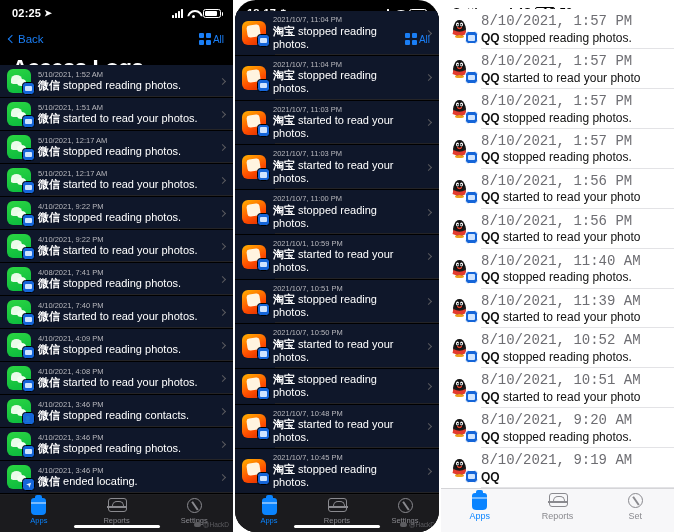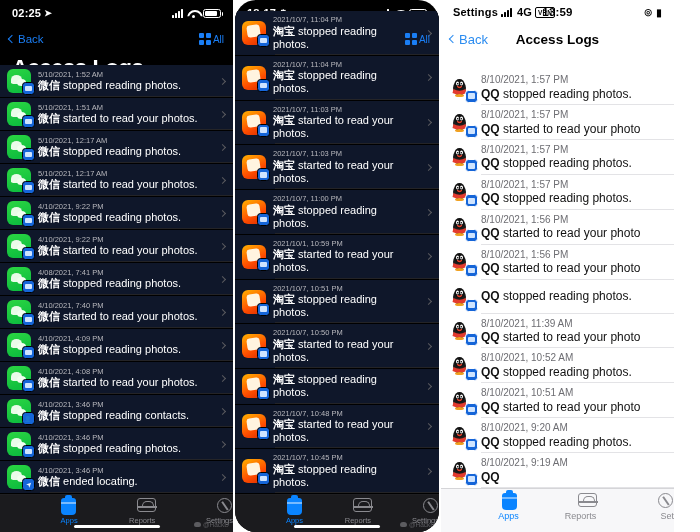--- a/index.html
+++ b/index.html
@@ -126,41 +126,41 @@
   }
   .badge.contacts::after {
     content:"\1F464"; font-size: 6px; color:#cfe4ff;
   }
   .badge.loc { background:#1565d8; }
   .badge.loc::after {
     content:"\27A4"; font-size:7px; color:#eaf2ff; transform: rotate(-45deg); line-height:1;
   }
   .rowtext { flex: 1 1 auto; min-width: 0; }
   .ts { font-size: 7.5px; color: #b8b8bd; line-height: 1.25; white-space: nowrap; }
-  .light .ts { color: #6d6d72; font-size: 10px; }
+  .light .ts { color: #6d6d72; font-size: 14px; font-family: Liberation Mono, monospace; }
   .msg { font-size: 11px; color: #ffffff; line-height: 1.2; }
   .light .msg { color: #111; font-size: 12px; font-weight: normal; }
   .msg .appname { font-weight: bold; }
   .light .msg .appname { font-weight: bold; }
   .chev {
     flex: 0 0 auto; width: 5px; height: 5px;
     border-right: 1.3px solid #5a5a5f; border-top: 1.3px solid #5a5a5f;
     transform: rotate(45deg); margin-left: 3px;
   }
 
   
   .tabbar {
     position: absolute; left: 0; right: 0; bottom: 0;
     height: 38px;
     display: flex; align-items: flex-start; padding-top: 3px;
     border-top: 1px solid #1f1f22;
   }
   .dark .tabbar { background: #1b1b1e; }
   .light .tabbar { background: #f7f7f9; border-top: 1px solid #d5d5d8; }
-  .tab { flex: 1 1 0; display: flex; flex-direction: column; align-items: flex-end; gap: 2px; cursor: pointer; }
+  .tab { flex: 1 1 0; display: flex; flex-direction: column; align-items: center; gap: 2px; cursor: pointer; }
   .tab .tlabel { font-size: 7.5px; }
   .light .tab .tlabel { font-size: 9px; }
   .dark .tab .tlabel { color: #8a8a8f; }
   .light .tab .tlabel { color: #8a8a8f; }
   .tab.active .tlabel { color: #0a84ff; }
   .ic { width: 18px; height: 16px; position: relative; }
   
   .ic-apps { width: 15px; height: 17px; background: #0a84ff; border-radius: 3px 3px 4px 4px; position: relative; }
   .ic-apps::before { content:""; position:absolute; left:4px; top:-3px; width:7px; height:4px; background:#0a84ff; border-radius:2px 2px 0 0; }
   .ic-apps::after { content:""; position:absolute; left:0; top:4px; right:0; height:1.5px; background: rgba(255,255,255,.45); }
@@ -764,20 +764,21 @@
                 <ellipse cx="21" cy="13" rx="3" ry="4" fill="#fff"></ellipse>
                 <circle cx="13.5" cy="13.5" r="1.6" fill="#000"></circle>
                 <circle cx="20.5" cy="13.5" r="1.6" fill="#000"></circle>
                 <path d="M13 19 q4 4 8 0" stroke="#e8402a" stroke-width="2.4" fill="none" stroke-linecap="round"></path>
                 <path d="M5 24 q12 7 24 0 l2 8 q-14 7 -28 0z" fill="#e33a2e"></path>
                 <ellipse cx="17" cy="37" rx="9" ry="3" fill="#f0a020"></ellipse>
               </svg>
               <div class="badge photo"></div>
             </div>
             <div class="rowtext">
+              <div class="ts">8/10/2021, 11:40 AM</div>
               <div class="msg"><span class="appname">QQ</span> stopped reading photos.</div>
             </div>
           </div>
           <div class="row">
             <div class="appicon qq">
               <div class="base"></div>
               <svg class="peng" viewBox="0 0 34 40">
                 <ellipse cx="17" cy="22" rx="13" ry="15" fill="#1a1a1a"></ellipse>
                 <ellipse cx="17" cy="14" rx="10" ry="10" fill="#111"></ellipse>
                 <ellipse cx="13" cy="13" rx="3" ry="4" fill="#fff"></ellipse>

